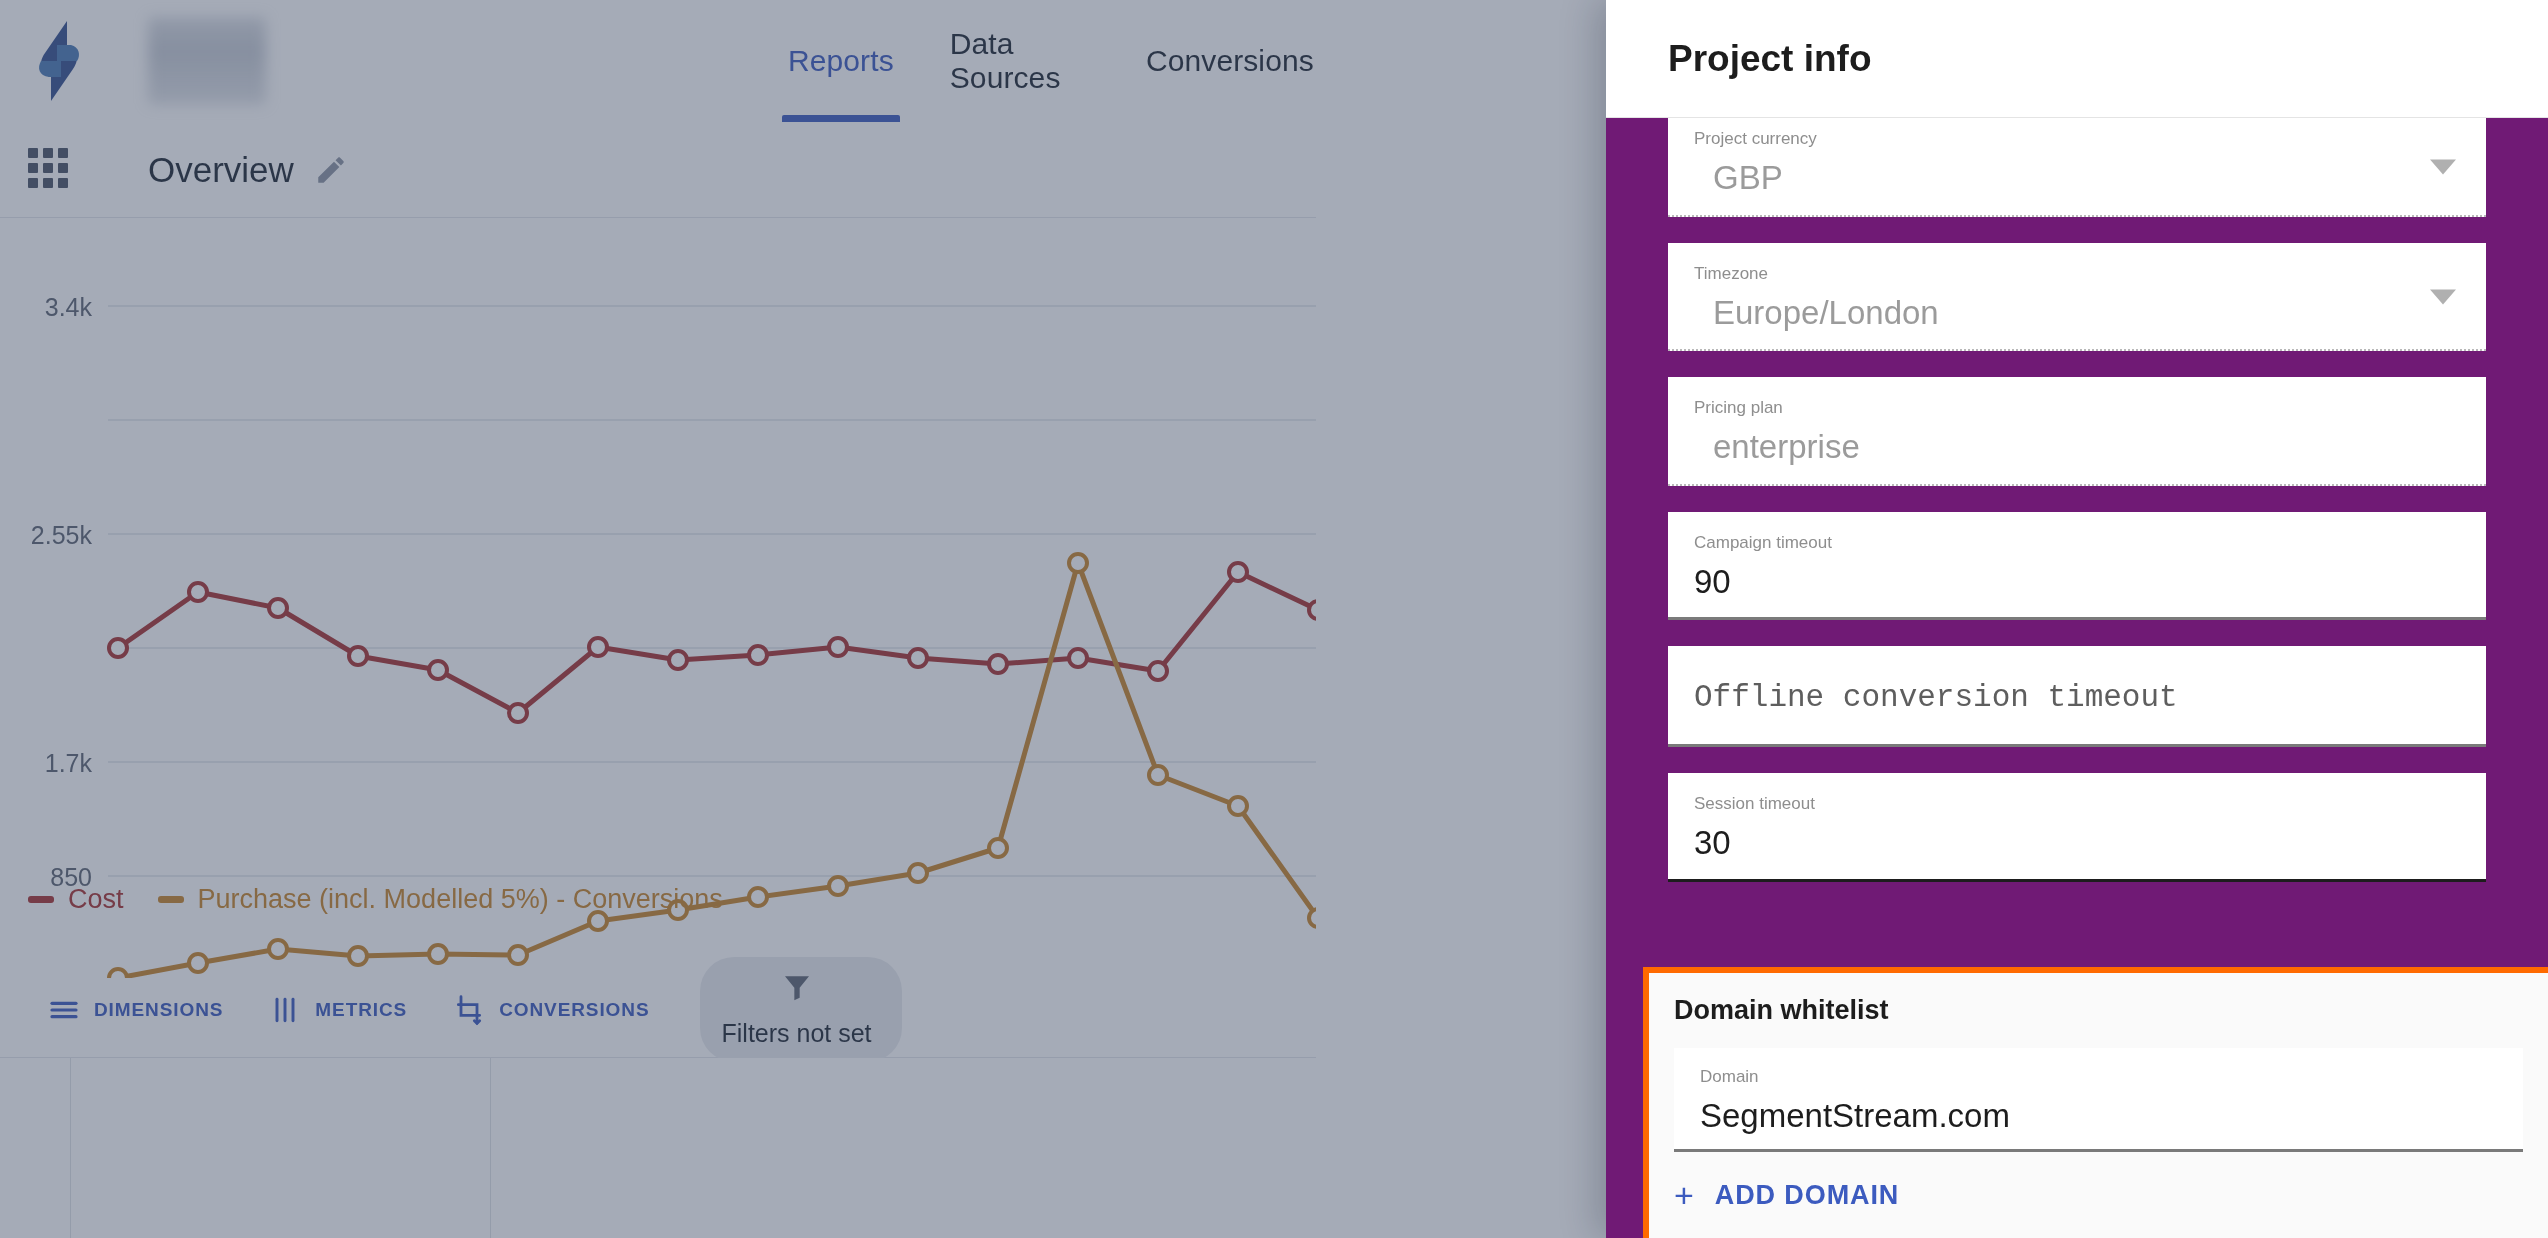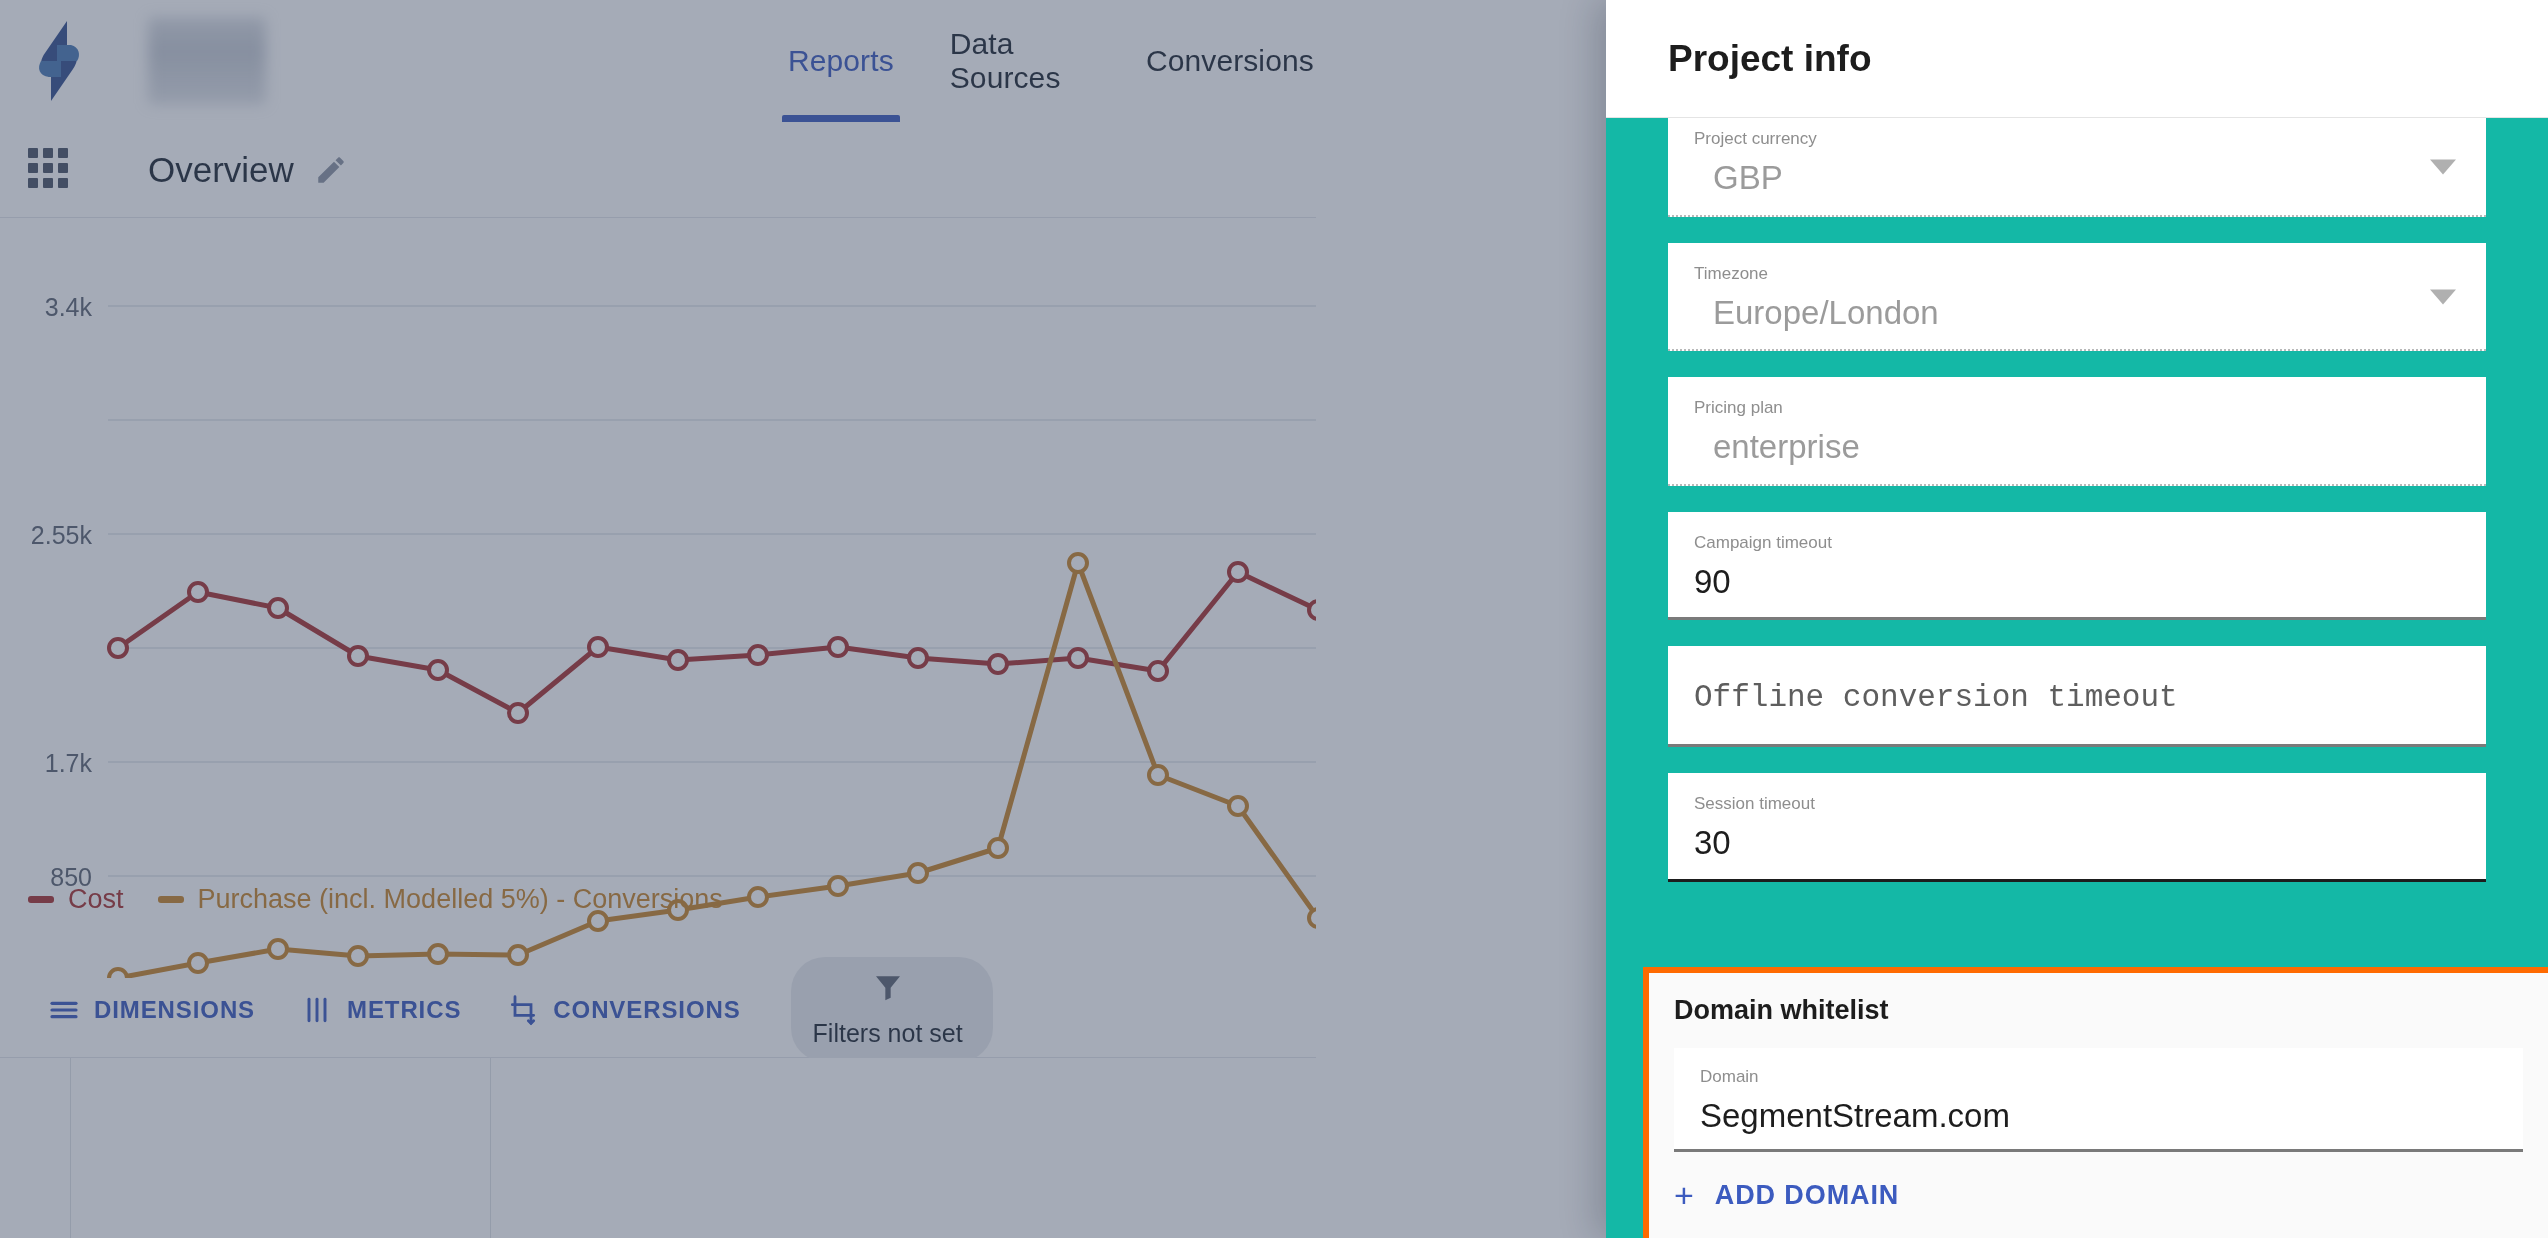--- a/index.html
+++ b/index.html
@@ -104,21 +104,21 @@
   .toolbar {
     position: absolute; left: 0; top: 962px;
     width: 1606px; height: 96px;
     display: flex; align-items: center;
     padding-left: 30px; gap: 10px;
     border-bottom: 1px solid #e3e6ea;
   }
   .tb-btn {
     display: flex; align-items: center; gap: 14px;
     padding: 12px 18px;
-    font-size: 24px; font-weight: bold; letter-spacing: 0.9px;
+    font-size: 19px; font-weight: bold; letter-spacing: 0.9px;
     color: #3c5bbf; cursor: pointer; border-radius: 6px;
   }
   .tb-icon { width: 32px; height: 32px; display: block; }
   .filter-chip {
     display: flex; align-items: center; gap: 16px;
     margin-left: 22px;
     padding: 14px 30px 14px 22px;
     background: #e9ebef; border-radius: 34px;
     font-size: 25px; color: #1f2733; cursor: pointer; flex-direction: column;
   }
@@ -141,21 +141,21 @@
   .scrim-edge {
     position: absolute; right: 0; top: 0; width: 46px; height: 1238px;
     background: linear-gradient(90deg, rgba(40,50,72,0) 0%, rgba(40,50,72,0.22) 100%);
     pointer-events: none;
   }
 
   
   .panel {
     position: absolute; right: 0; top: 0;
     width: 942px; height: 1238px;
-    background: #14b8a6;
+    background: #701a75;
     display: flex; flex-direction: column;
     box-shadow: -10px 0 34px rgba(20,28,44,0.22);
   }
   .panel-header {
     height: 118px; background: #ffffff;
     display: flex; align-items: center;
     padding-left: 62px;
     border-bottom: 1px solid #e4e4e4;
     flex: 0 0 auto;
   }

